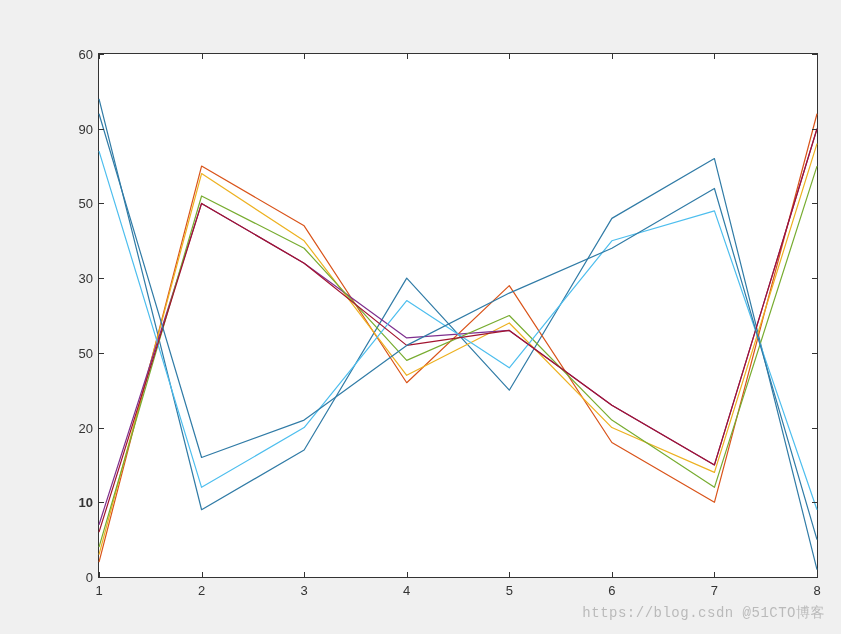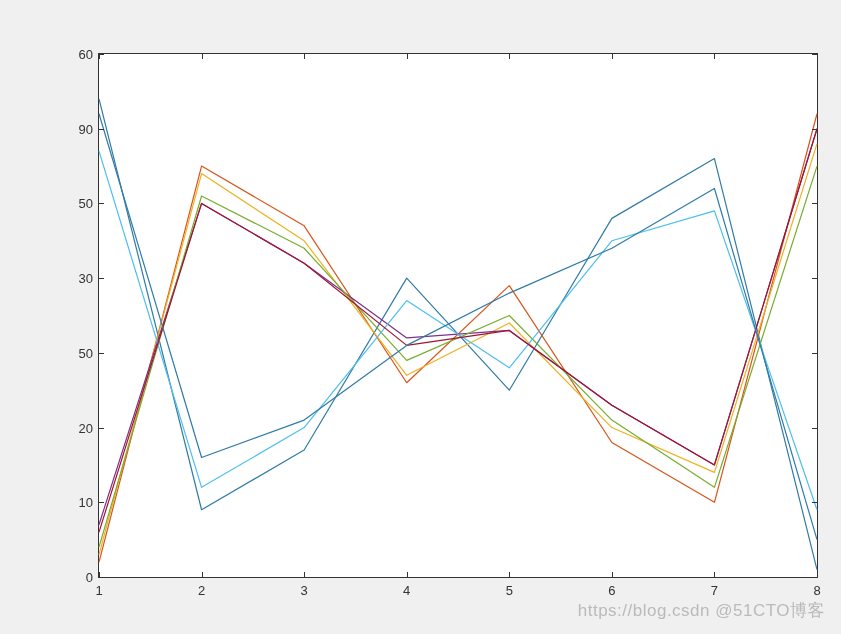--- a/index.html
+++ b/index.html
@@ -54,23 +54,24 @@
     position: absolute;
     left: 0; top: 0;
     width: 100%; height: 100%;
     overflow: visible;
   }
   .watermark {
     position: absolute;
     right: 8px;
     bottom: 4px;
     color: rgba(120,120,120,0.45);
-    font-size: 17px;
+    font-size: 14px;
     letter-spacing: 0.5px;
     user-select: none;
+    font-family: Liberation Mono, monospace;
   }
 </style>
 </head>
 <body>
 
 <div class="figure">
   <div class="axes" id="axes" style="left:90px; top:45px; width:720px; height:525px;">
     <div class="plot-area" id="plot-area" style="left:0; top:0; width:720px; height:525px;">
       <svg class="lines" id="lines-svg">
           <polyline points="0.00,44.83 102.57,455.76 205.14,395.99 307.71,224.14 410.29,336.21 512.86,164.37 615.43,104.60 718.00,515.53" fill="none" stroke="#307ba6" stroke-width="1.2" stroke-linejoin="round"></polyline>
@@ -78,21 +79,21 @@
           <polyline points="0.00,500.59 102.57,119.54 205.14,186.79 307.71,321.27 410.29,268.97 512.86,373.57 615.43,418.40 718.00,89.66" fill="none" stroke="#edb120" stroke-width="1.2" stroke-linejoin="round"></polyline>
           <polyline points="0.00,470.70 102.57,149.43 205.14,209.20 307.71,283.91 410.29,276.44 512.86,351.16 615.43,410.93 718.00,74.71" fill="none" stroke="#7e2f8e" stroke-width="1.2" stroke-linejoin="round"></polyline>
           <polyline points="0.00,493.11 102.57,141.96 205.14,194.26 307.71,306.33 410.29,261.50 512.86,366.10 615.43,433.34 718.00,112.07" fill="none" stroke="#77ac30" stroke-width="1.2" stroke-linejoin="round"></polyline>
           <polyline points="0.00,97.13 102.57,433.34 205.14,373.57 307.71,246.56 410.29,313.80 512.86,186.79 615.43,156.90 718.00,455.76" fill="none" stroke="#4dbeee" stroke-width="1.2" stroke-linejoin="round"></polyline>
           <polyline points="0.00,478.17 102.57,149.43 205.14,209.20 307.71,291.39 410.29,276.44 512.86,351.16 615.43,410.93 718.00,74.71" fill="none" stroke="#a2142f" stroke-width="1.2" stroke-linejoin="round"></polyline>
           <polyline points="0.00,59.77 102.57,403.46 205.14,366.10 307.71,291.39 410.29,239.09 512.86,194.26 615.43,134.49 718.00,485.64" fill="none" stroke="#307ba6" stroke-width="1.2" stroke-linejoin="round"></polyline>
         </svg>
     <div class="ytick-label" style="top: 523px;">0</div>
         <div class="tick" style="left: 0px; top: 523px; width: 5px; height: 1px;"></div>
         <div class="tick" style="right: 0px; top: 523px; width: 5px; height: 1px;"></div>
-        <div class="ytick-label" style="top: 448.286px;">10</div>
+        <div class="ytick-label" style="top: 448.286px; font-weight: bold;">10</div>
         <div class="tick" style="left: 0px; top: 448.286px; width: 5px; height: 1px;"></div>
         <div class="tick" style="right: 0px; top: 448.286px; width: 5px; height: 1px;"></div>
         <div class="ytick-label" style="top: 373.571px; text-align: right;">20</div>
         <div class="tick" style="left: 0px; top: 373.571px; width: 5px; height: 1px;"></div>
         <div class="tick" style="right: 0px; top: 373.571px; width: 5px; height: 1px;"></div>
         <div class="ytick-label" style="top: 298.857px;">50</div>
         <div class="tick" style="left: 0px; top: 298.857px; width: 5px; height: 1px;"></div>
         <div class="tick" style="right: 0px; top: 298.857px; width: 5px; height: 1px;"></div>
         <div class="ytick-label" style="top: 224.143px;">30</div>
         <div class="tick" style="left: 0px; top: 224.143px; width: 5px; height: 1px;"></div>

